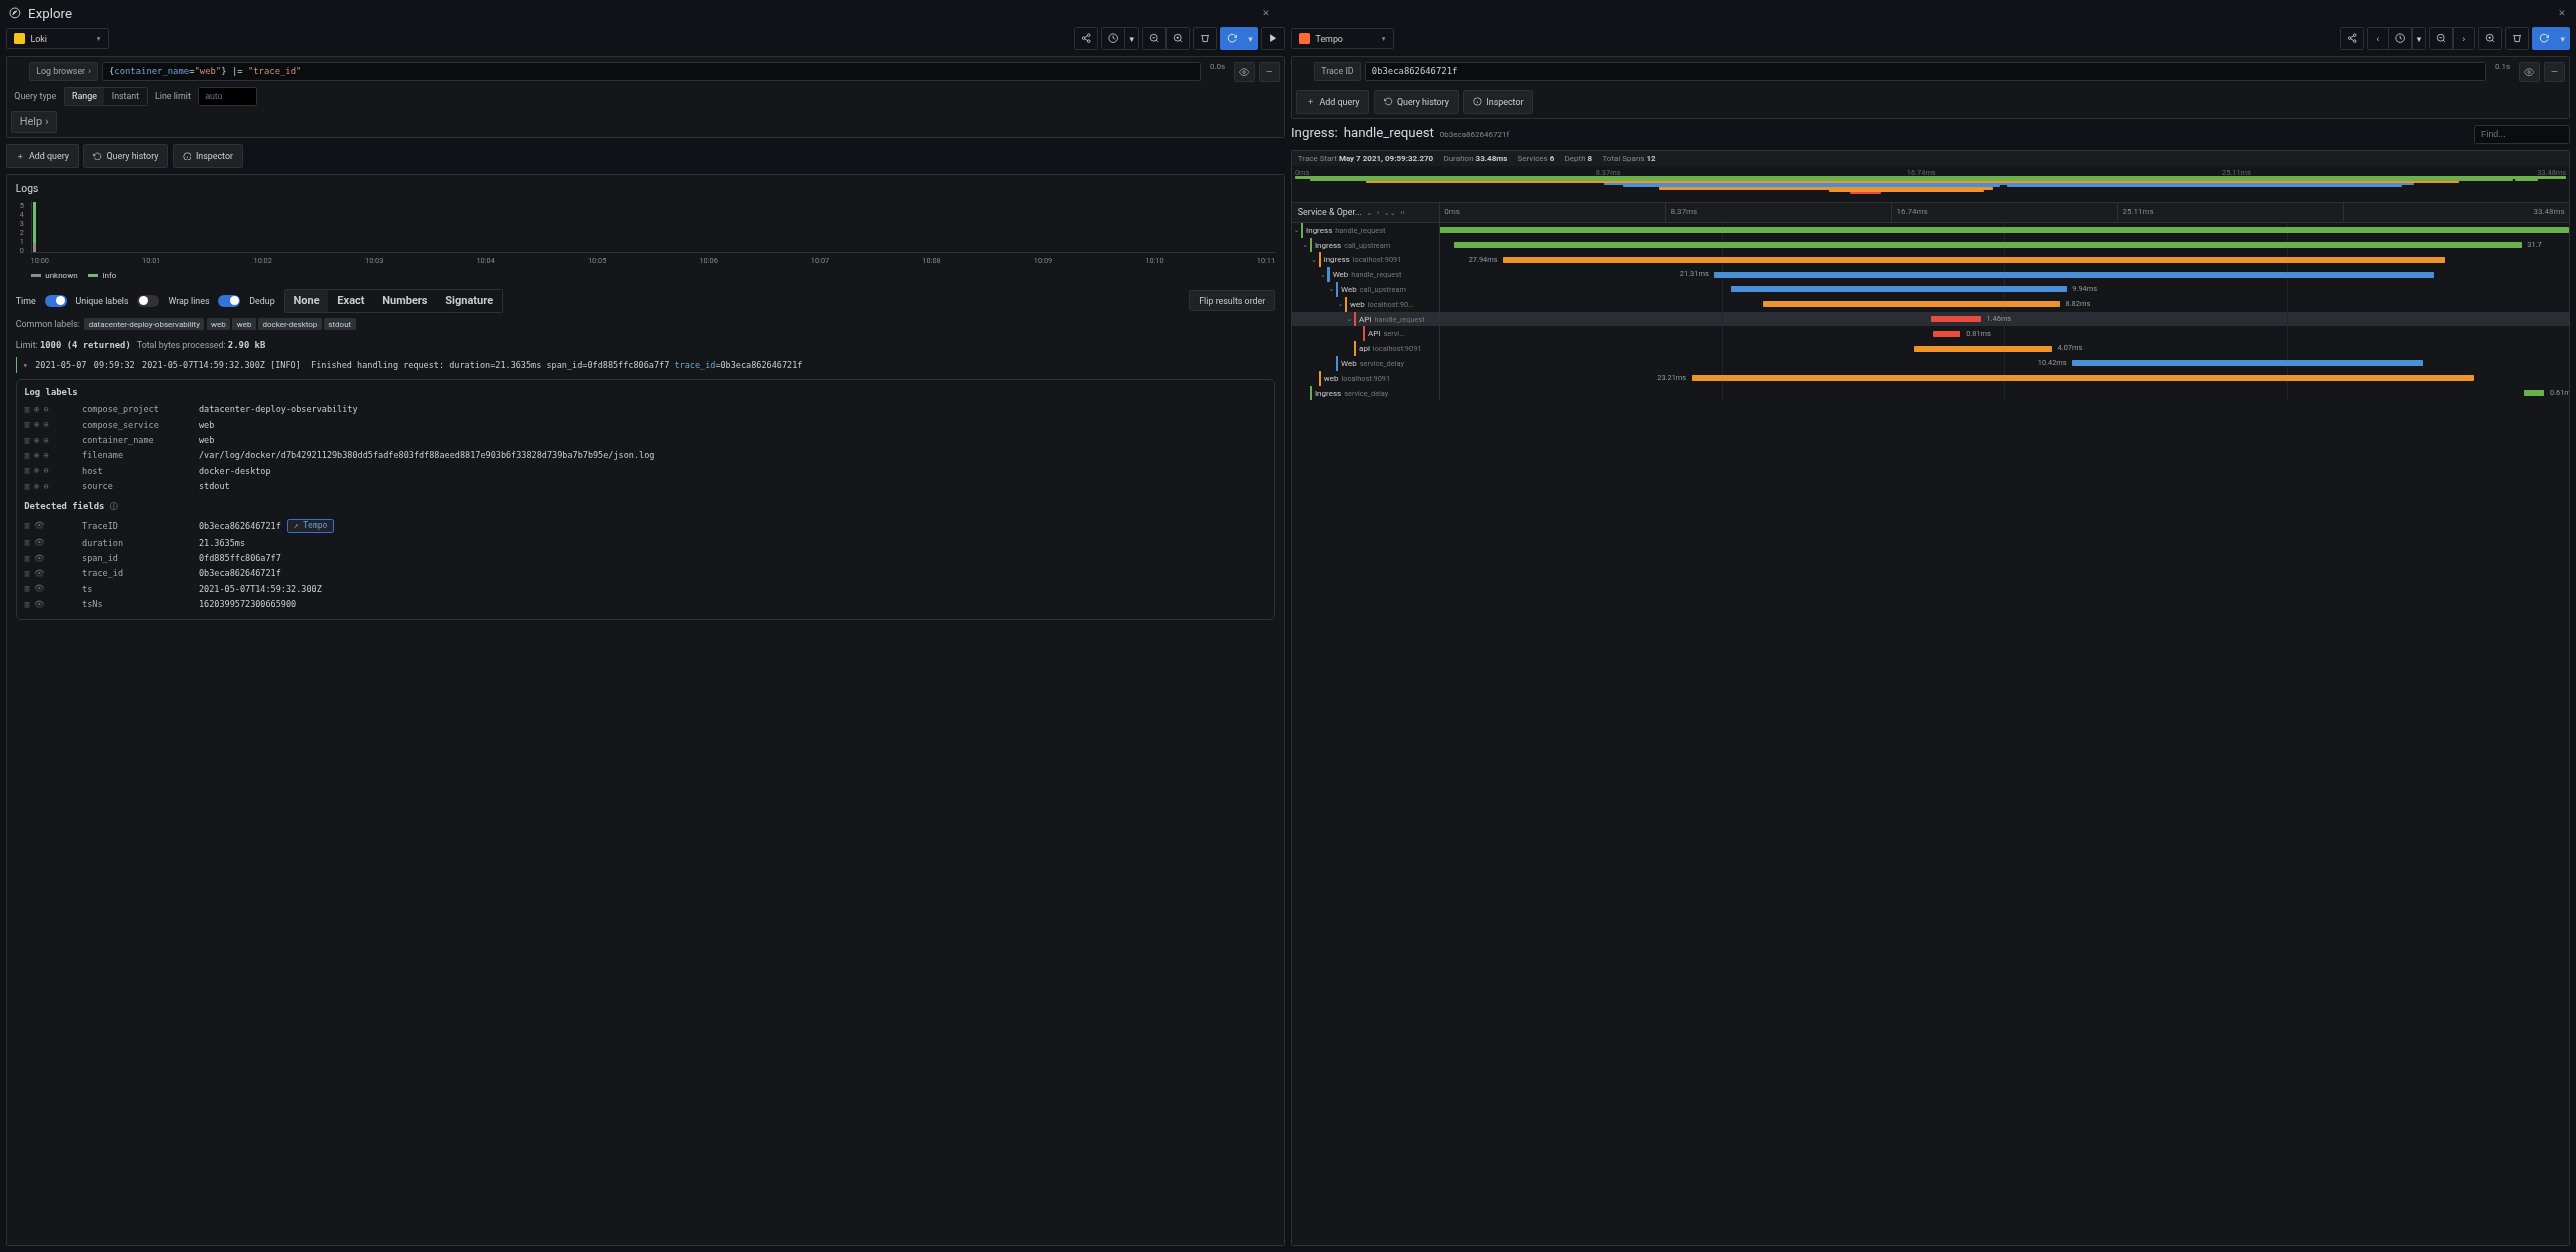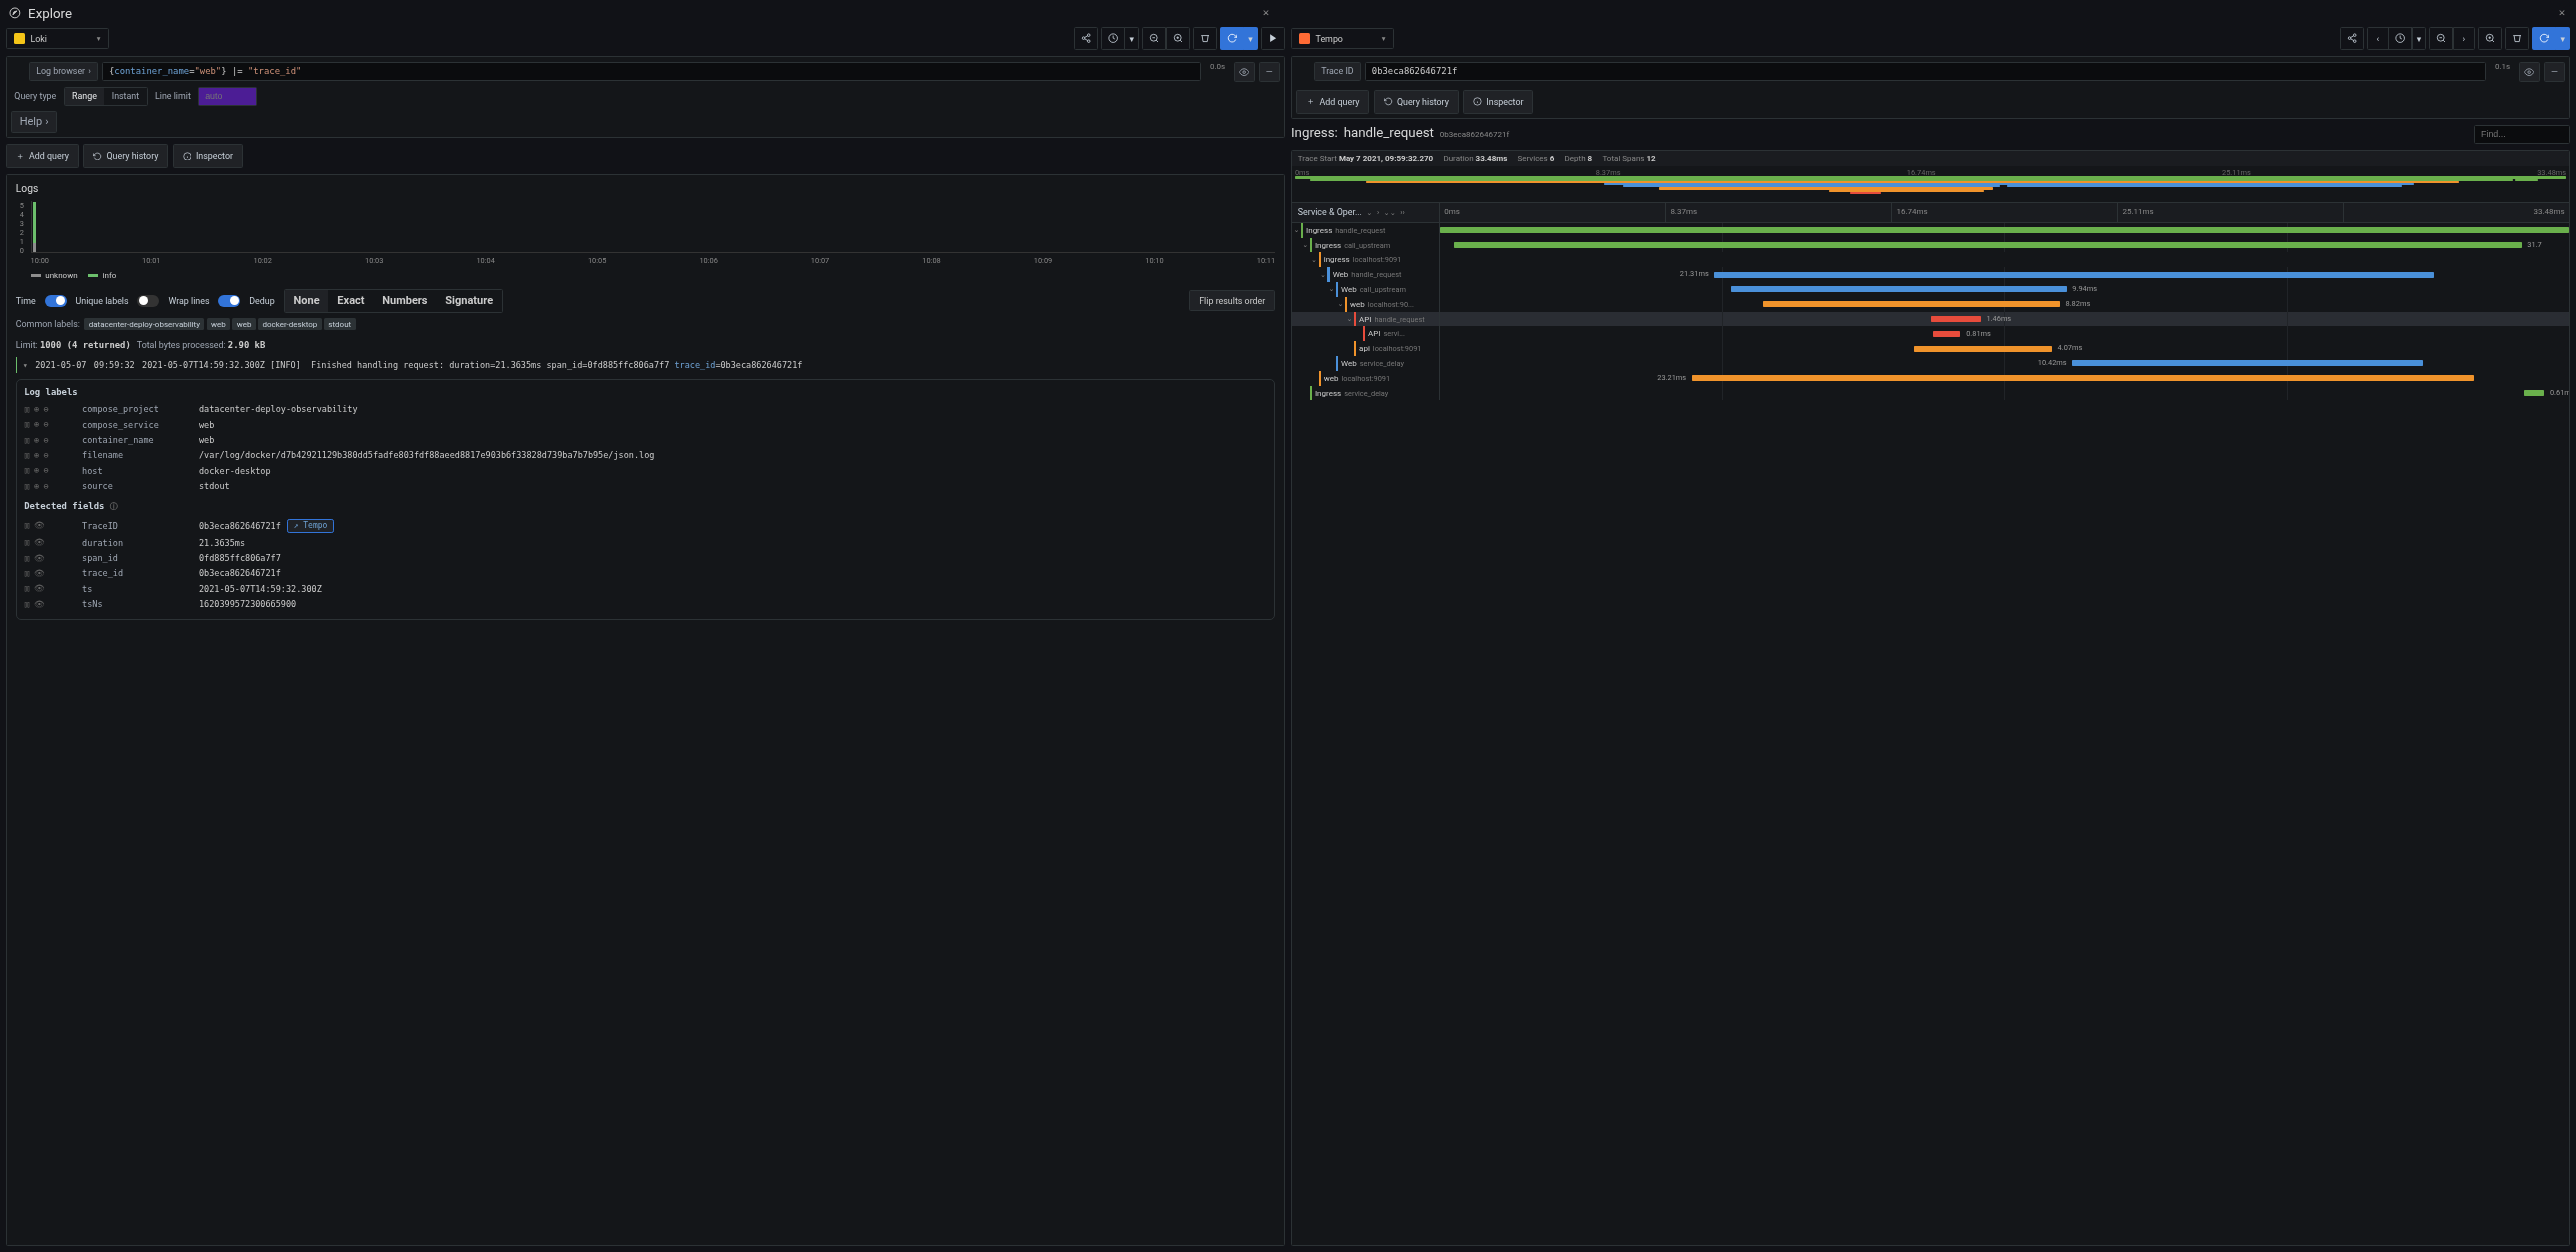--- a/index.html
+++ b/index.html
@@ -29,21 +29,21 @@
 .query-input { flex: 1; background: #0b0c0e; border: 0.7px solid #2c3235; border-radius: 1.5px; padding: 3.7px 5.9px; font-family: Menlo, monospace; font-size: 8.9px; color: #ccc; min-width: 0; }
 .query-input .kw { color: #6ea2d4; }
 .query-input .str { color: #ce9178; }
 .meta-time { color: #888; font-size: 8px; padding: 0 4.4px; }
 .icon-btn { background: #202226; border: 0.7px solid #2c3235; border-radius: 1.5px; width: 20.7px; height: 20.7px; display: flex; align-items: center; justify-content: center; color: #9fa7b3; cursor: pointer; }
 .opt-row { display: flex; align-items: center; gap: 4.4px; font-size: 8.9px; color: #9fa7b3; }
 .opt-label { padding: 0 3px; }
 .seg-group { display: flex; border: 0.7px solid #2c3235; border-radius: 1.5px; overflow: hidden; }
 .seg { padding: 3.7px 7.4px; cursor: pointer; background: #141619; }
 .seg.sel { background: #202226; color: #e6e8ea; }
-.text-input { background: #4c1d95; border: 0.7px solid #2c3235; border-radius: 1.5px; padding: 3.7px 5.9px; font-size: 8.9px; color: #888; width: 59px; }
+.text-input { background: #000000; border: 0.7px solid #2c3235; border-radius: 1.5px; padding: 3.7px 5.9px; font-size: 8.9px; color: #888; width: 59px; }
 .help-btn { background: #202226; border: 0.7px solid #2c3235; border-radius: 1.5px; padding: 3.7px 7.4px; font-size: 11px; color: #9fa7b3; cursor: pointer; display: inline-flex; align-items: center; gap: 3px; align-self: flex-start; }
 .action-row { display: flex; gap: 4.4px; }
 .action-btn { background: #202226; border: 0.7px solid #2c3235; border-radius: 1.5px; padding: 4.4px 8.9px; font-size: 8.9px; color: #c7d0d9; cursor: pointer; display: flex; align-items: center; gap: 4.4px; }
 .logs-panel { background: #141619; border: 0.7px solid #2c3235; border-radius: 1.5px; padding: 7.4px 8.9px; flex: 1; overflow: auto; }
 .logs-title { font-size: 10.3px; color: #d8d9da; margin-bottom: 5.9px; }
 .mini-chart { position: relative; height: 52px; border-left: 0.7px solid #333; border-bottom: 0.7px solid #333; margin: 0 0 3px 14.8px; }
 .y-labels { position: absolute; left: -11.8px; top: 0; bottom: 0; display: flex; flex-direction: column; justify-content: space-between; font-size: 7.4px; color: #888; }
 .bar-unknown { position: absolute; bottom: 0; left: 1.5px; width: 3px; background: #8e8e8e; height: 8.9px; }
 .bar-info { position: absolute; bottom: 0; left: 1.5px; width: 3px; background: #6cbf6c; height: 41px; }
 .bar-info.stacked { bottom: 8.9px; }
@@ -628,20 +628,30 @@
               </div>
             </div>
             <div class="span-row">
               <div class="sr-left">
                 <span class="sr-indent" style="width:17.7px"></span>
                 <span class="sr-caret">⌄</span>
                 <span class="sr-color" style="background:#f0932b"></span>
                 <span class="sr-svc">ingress</span>
                 <span class="sr-op">localhost:9091</span>
               </div>
+              <div class="sr-right">
+                <div class="sr-grid">
+                  <div></div>
+                  <div></div>
+                  <div></div>
+                  <div></div>
+                </div>
+                <div class="sr-bar" style="left: 5.6%; width: 83.4%; background: rgb(240, 147, 43);"></div>
+                <div class="sr-dur" style="right: 94.9%;">27.94ms</div>
+              </div>
             </div>
             <div class="span-row">
               <div class="sr-left">
                 <span class="sr-indent" style="width:26.6px"></span>
                 <span class="sr-caret">⌄</span>
                 <span class="sr-color" style="background:#4a90d9"></span>
                 <span class="sr-svc">Web</span>
                 <span class="sr-op">handle_request</span>
               </div>
               <div class="sr-right">

